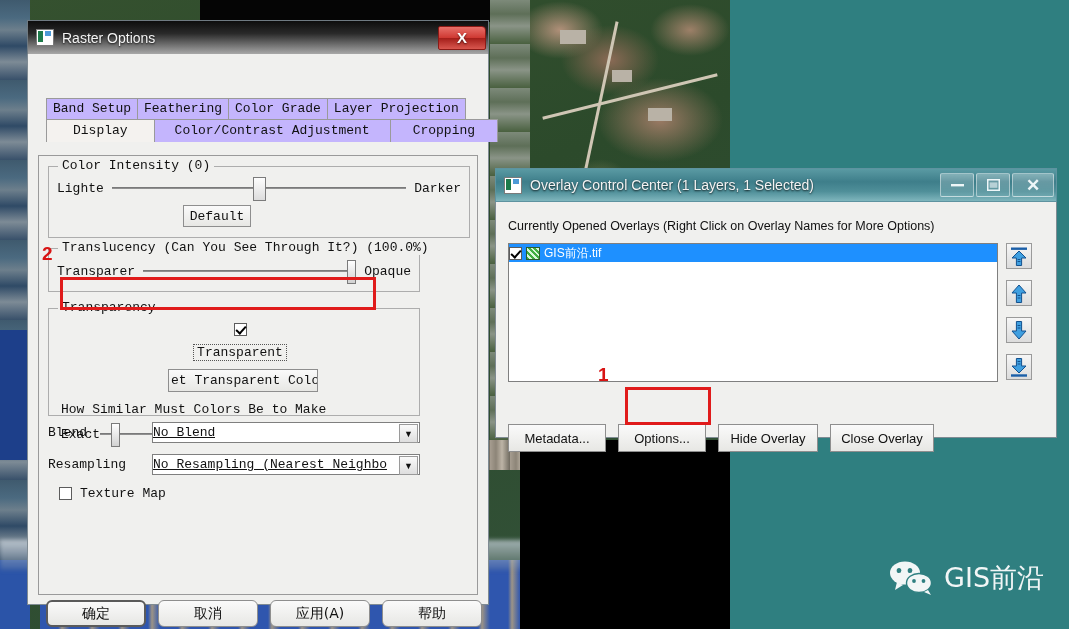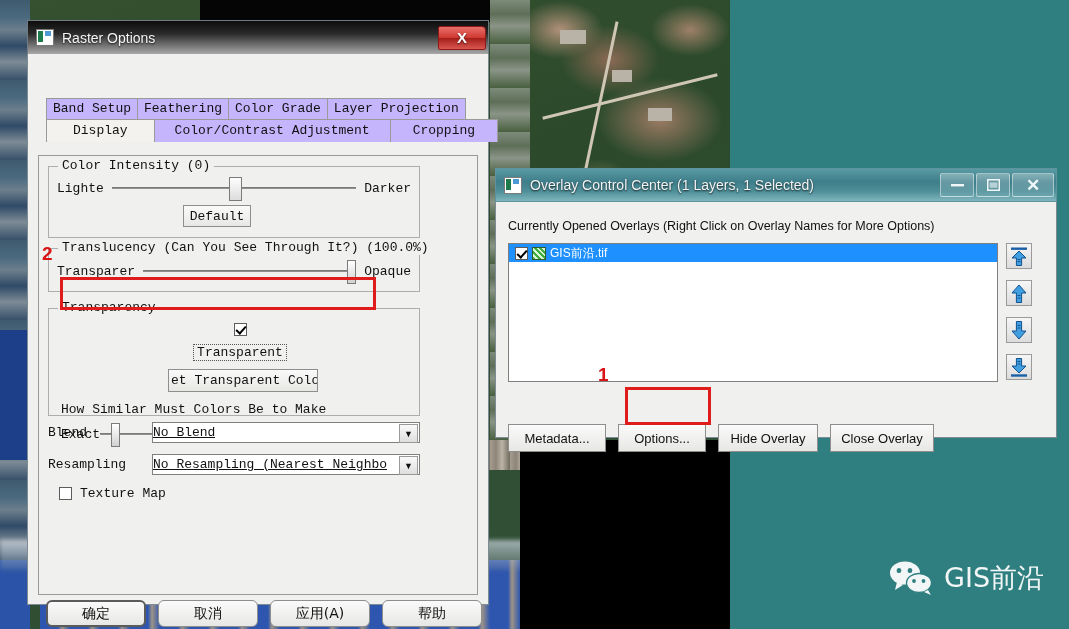--- a/index.html
+++ b/index.html
@@ -137,21 +137,21 @@
   .combo .arrow{
     position:absolute;right:1px;top:1px;width:17px;height:17px;
     background:linear-gradient(180deg,#fafafa,#dedede);border:1px solid #9a9a9a;
     display:flex;align-items:center;justify-content:center;font-size:9px;color:#111;
   }
 
   
   .occ-list{
     background:#fff;border:1px solid #7f7f7f;box-sizing:border-box;overflow:hidden;
   }
-  .occ-row{height:18px;display:flex;align-items:center;gap:4px;padding-left:6px;
+  .occ-row{height:18px;display:flex;align-items:center;gap:4px;
     background:#1e90ff;color:#fff;}
   .occ-row .lname{font-family:"Liberation Sans",sans-serif;font-size:12px;white-space:nowrap;}
   .layer-swatch{width:14px;height:13px;border:1px solid #2c5c2c;box-sizing:border-box;
     background:repeating-linear-gradient(45deg,#3fae3f 0 2px,#d8f5d8 2px 4px);flex:0 0 auto;}
   .arrow-btn{
     width:26px;height:26px;background:linear-gradient(180deg,#f6f6f6,#dcdcdc);
     border:1px solid #9a9a9a;display:flex;align-items:center;justify-content:center;
     box-sizing:border-box;
   }
   .occ-hint{font-family:"Liberation Sans",sans-serif;font-size:12.5px;color:#111;}
@@ -296,21 +296,21 @@
       <div class="tab">Layer Projection</div>
     </div>
     <div class="tabrow tabrow2" style="margin-left:10px;">
       <div class="tab sel" style="padding-left:26px;padding-right:26px;">Display</div>
       <div class="tab" style="padding-left:20px;padding-right:20px;">Color/Contrast Adjustment</div>
       <div class="tab" style="padding-left:22px;padding-right:22px;">Cropping</div>
     </div>
 
     <div style="position:absolute;left:10px;top:101px;width:440px;height:440px;border:1px solid #9a9a9a;background:#f0f0ee;box-sizing:border-box;">
 
-      <div class="group" style="position:absolute;left:9px;top:10px;width:372px;height:72px;">
+      <div class="group" style="position:absolute;left:9px;top:10px;width:422px;height:72px;">
         <span class="glabel">Color Intensity (0)</span>
         <div style="display:flex;align-items:center;padding:10px 8px 0 8px;gap:8px;">
           <span class="mono">Lighte</span>
           <div class="slider">
             <div class="track"></div>
             <div class="thumb" style="left:48%;"></div>
           </div>
           <span class="mono">Darker</span>
         </div>
         <div class="pbtn" style="position:absolute;left:134px;top:38px;width:68px;height:22px;">Default</div>

